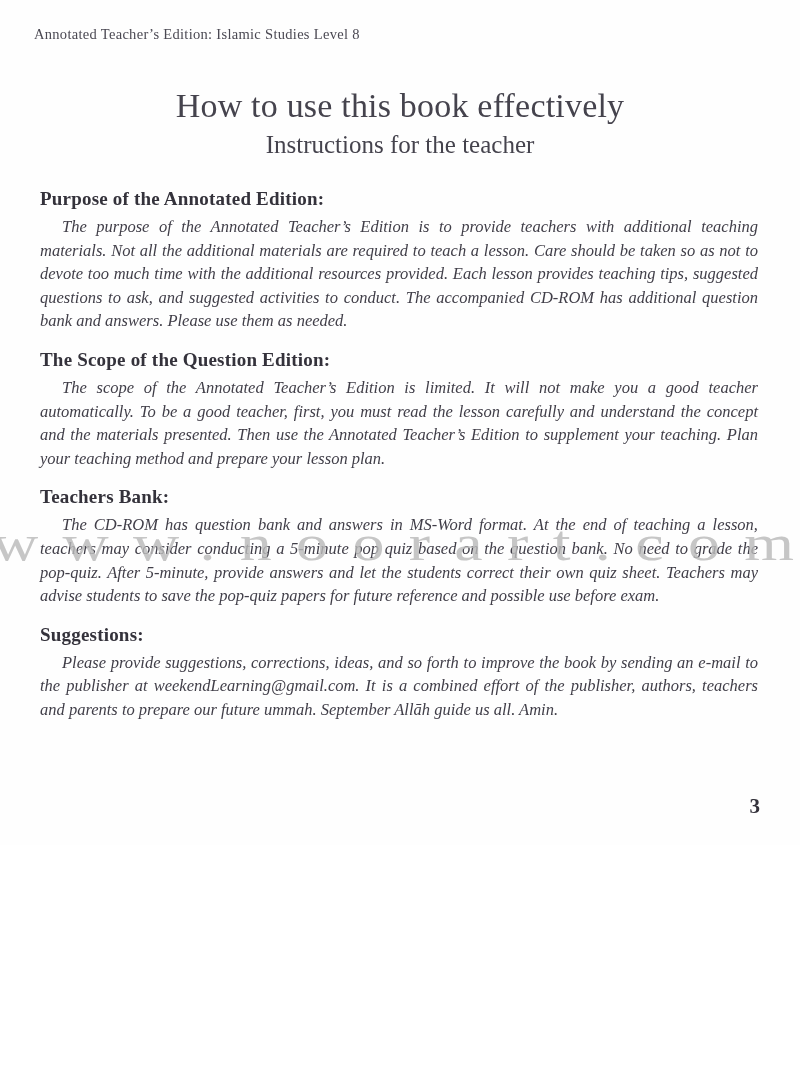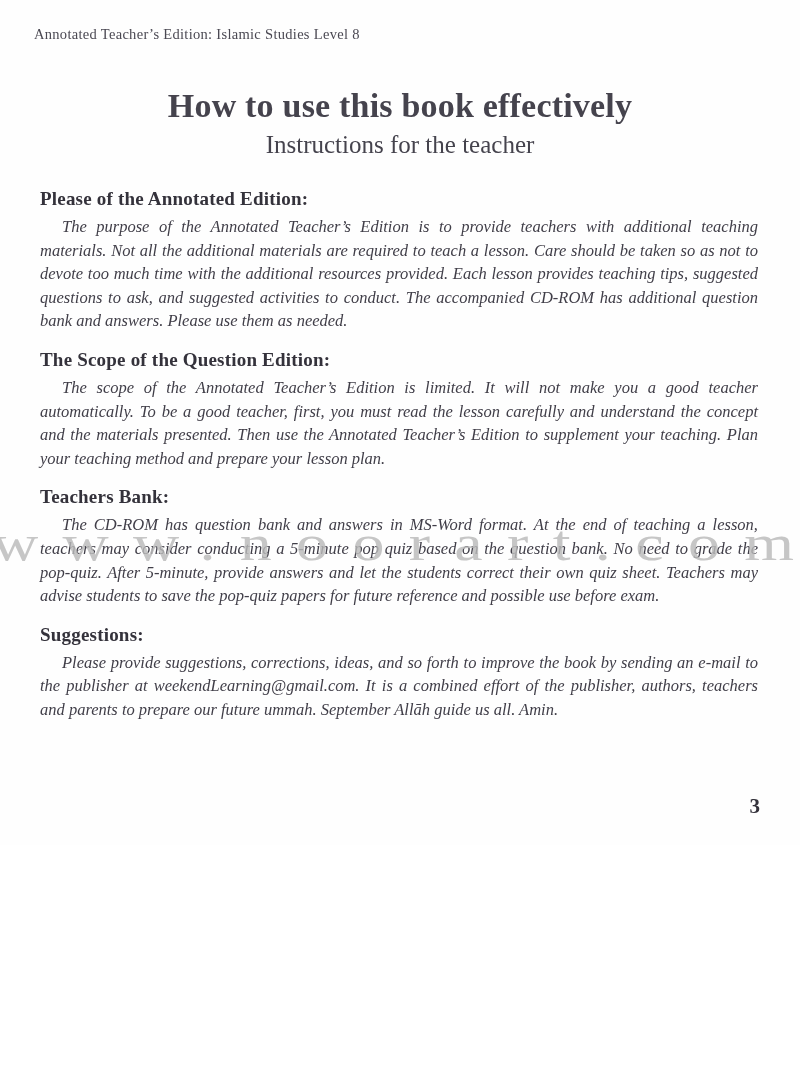--- a/index.html
+++ b/index.html
@@ -26,21 +26,21 @@
   }
   .title-block {
     position: absolute;
     top: 86px;
     left: 0;
     width: 100%;
     text-align: center;
   }
   .book-title {
     font-size: 34px;
-    font-weight: 700;
+    font-weight: 400;
     color: #45434d;
     margin: 0;
     line-height: 40px;
     letter-spacing: 0.2px;
   }
   .book-subtitle {
     font-size: 25px;
     font-weight: 400;
     color: #45434d;
     margin: 4px 0 0 0;
@@ -116,21 +116,21 @@
   <div class="running-header">Annotated Teacher’s Edition: Islamic Studies Level 8</div>
 
   <div class="title-block">
     <h1 class="book-title">How to use this book effectively</h1>
     <h2 class="book-subtitle">Instructions for the teacher</h2>
   </div>
 
   <div class="content">
 
     <div class="section">
-      <h3 class="section-heading">Please of the Annotated Edition:</h3>
+      <h3 class="section-heading">Purpose of the Annotated Edition:</h3>
       <p class="section-body">The purpose of the Annotated Teacher’s Edition is to provide teachers with additional teaching materials. Not all the additional materials are required to teach a lesson. Care should be taken so as not to devote too much time with the additional resources provided. Each lesson provides teaching tips, suggested questions to ask, and suggested activities to conduct. The accompanied CD-ROM has additional question bank and answers. Please use them as needed.</p>
     </div>
 
     <div class="section">
       <h3 class="section-heading">The Scope of the Question Edition:</h3>
       <p class="section-body">The scope of the Annotated Teacher’s Edition is limited. It will not make you a good teacher automatically. To be a good teacher, first, you must read the lesson carefully and understand the concept and the materials presented. Then use the Annotated Teacher’s Edition to supplement your teaching. Plan your teaching method and prepare your lesson plan.</p>
     </div>
 
     <div class="section">
       <h3 class="section-heading">Teachers Bank:</h3>

